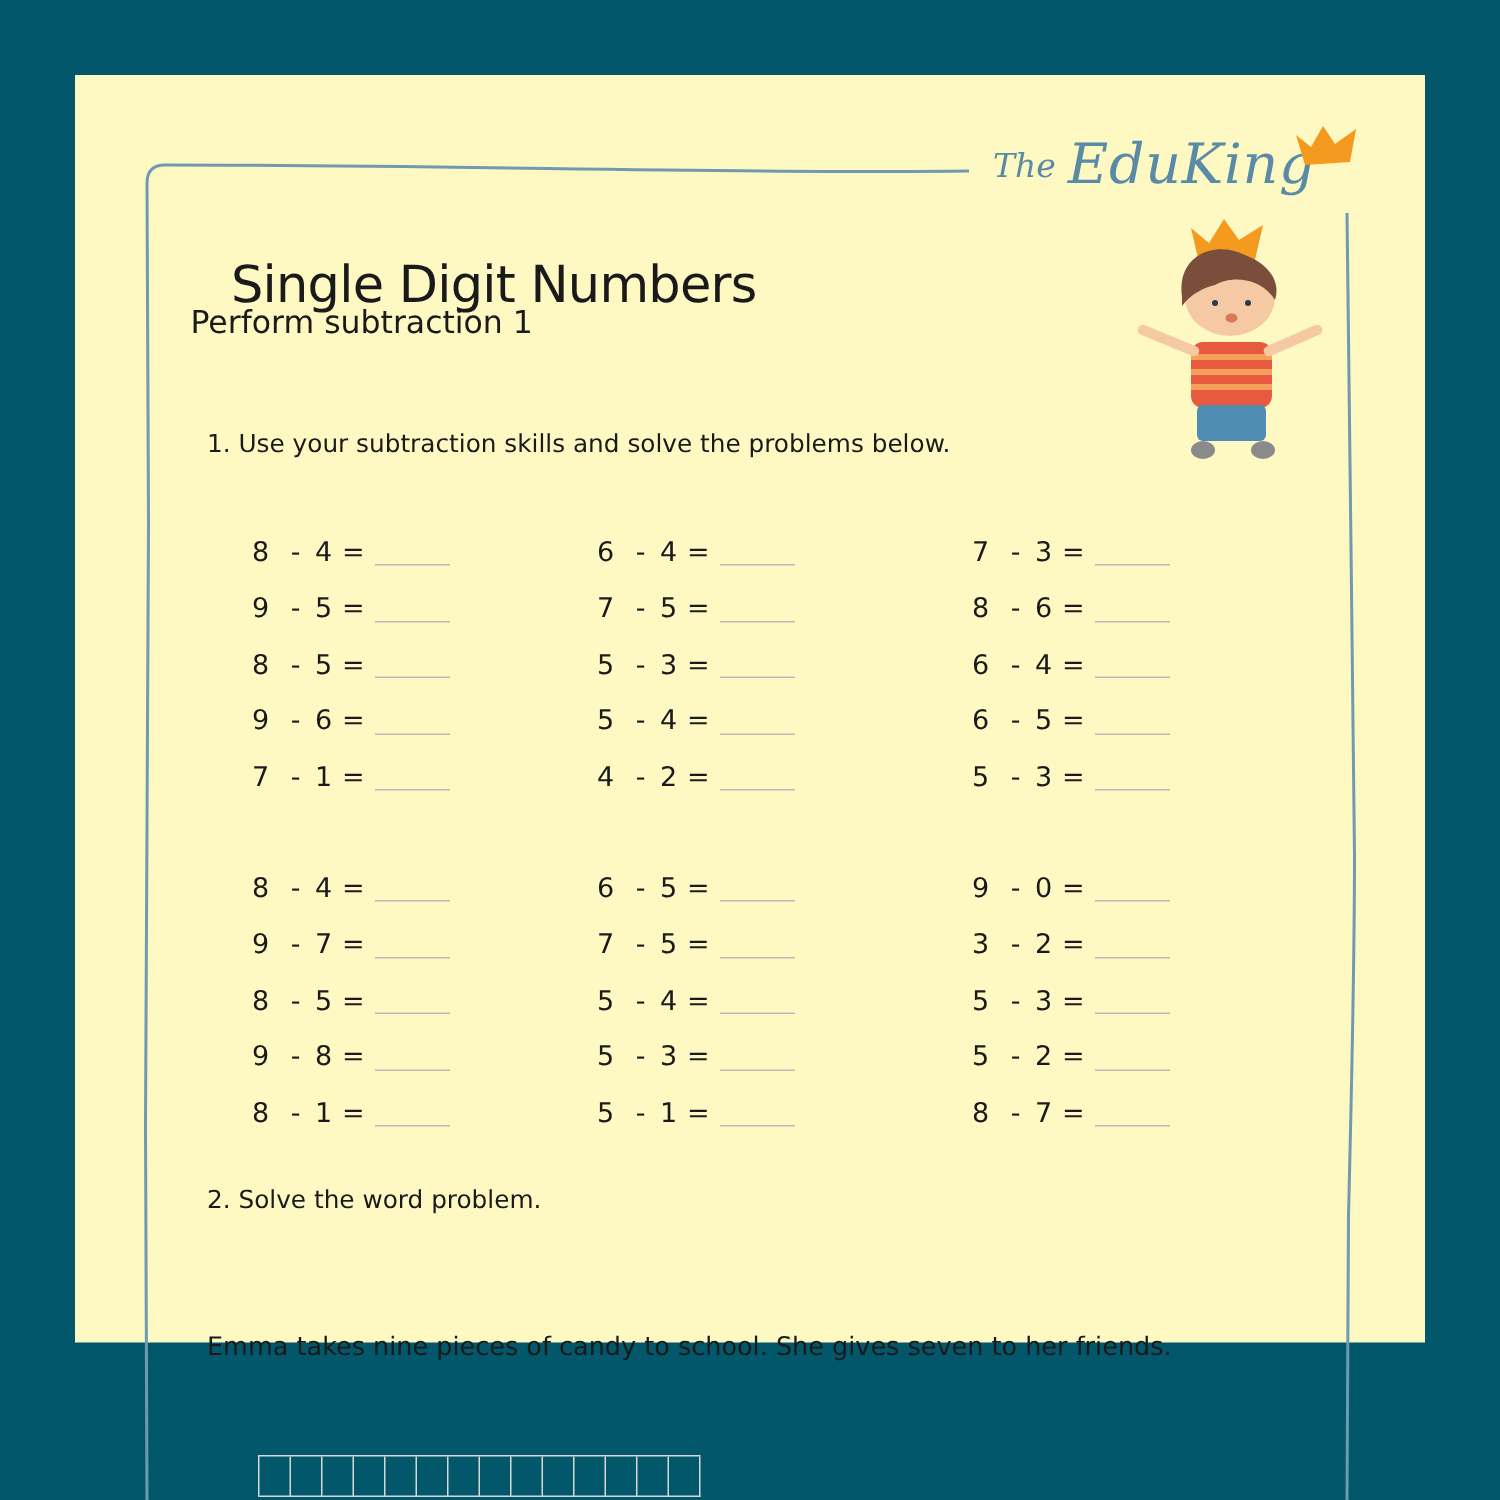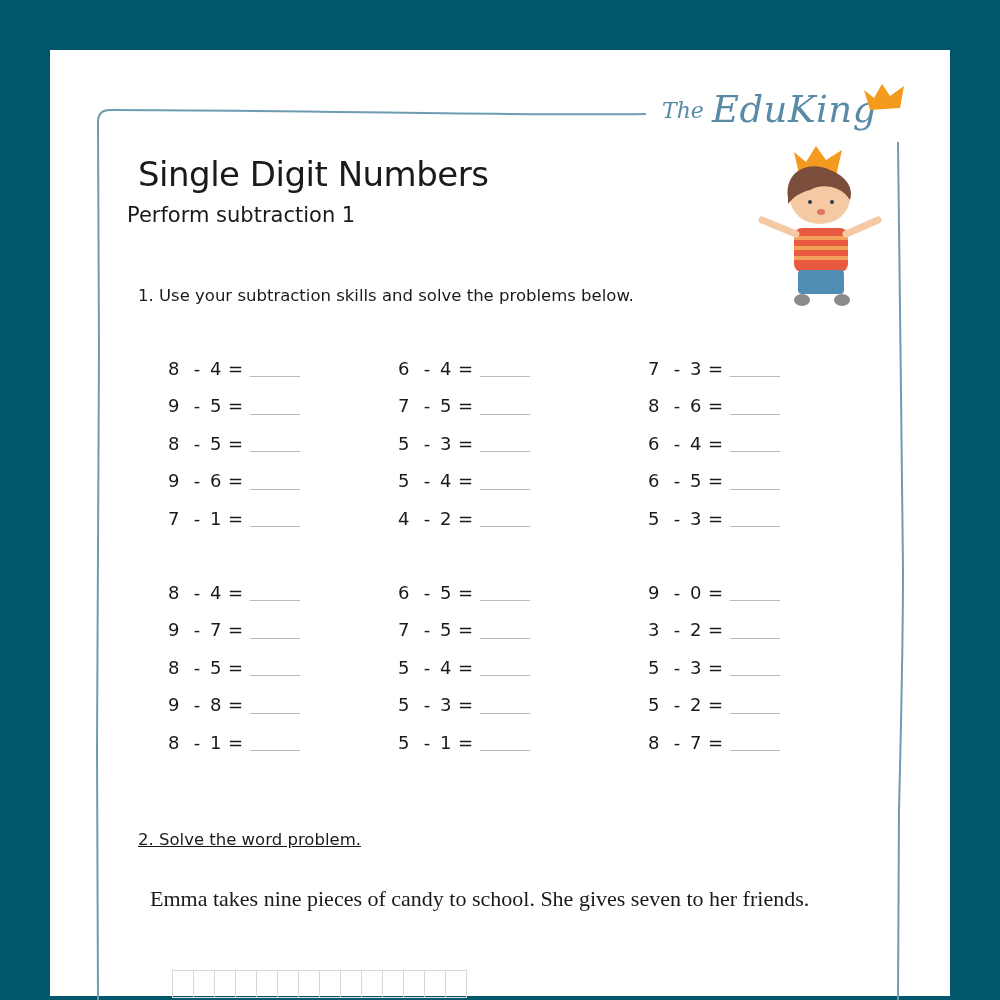--- a/index.html
+++ b/index.html
@@ -5,42 +5,42 @@
     html, body { margin: 0; padding: 0; }
     body {
       width: 1000px; height: 1000px; overflow: hidden;
       background: #02576a;
       position: relative;
       font-family: "DejaVu Sans", sans-serif;
       color: #1a1a1a;
     }
     .page {
       position: absolute; left: 50px; top: 50px;
-      width: 900px; height: 946px;
-      background: #ffffff;
+      width: 900px; height: 845px;
+      background: #fef9c3;
     }
     .frame {
       position: absolute; left: 0; top: 0; width: 900px; height: 950px;
     }
     .logo {
       position: absolute; left: 612px; top: 38px;
       color: #5a8ba6;
       white-space: nowrap;
     }
     .logo .the {
       font-family: "DejaVu Serif", serif; font-style: italic;
       font-size: 22px; margin-right: 8px; vertical-align: 4px;
     }
     .logo .brand {
       font-family: "DejaVu Serif", serif; font-style: italic;
       font-size: 37px; letter-spacing: 0.5px;
     }
     .title {
       position: absolute; left: 88px; top: 104px;
-      font-size: 34px; font-weight: normal; margin: 0;
+      font-size: 34px; font-weight: normal; margin: 16px;
       letter-spacing: -0.5px;
     }
     .subtitle {
       position: absolute; left: 77px; top: 153px;
       font-size: 21px; margin: 0;
     }
     .instruction {
       position: absolute; left: 88px; top: 236px;
       font-size: 16.5px;
       text-align: center;
@@ -61,27 +61,26 @@
     }
     .prob .a { width: 16px; text-align: left; }
     .prob .op { width: 26px; text-align: center; }
     .prob .b { width: 18px; text-align: left; }
     .prob .eq { width: 20px; text-align: left; }
     .prob .blank {
       display: inline-block; width: 50px; height: 16px;
       border-bottom: 1.5px solid #b9b9b9; margin-left: 2px;
     }
     .q2 {
-      position: absolute; left: 88px; top: 780px;
+      position: absolute; left: 88px; top: 740px;
       font-size: 16.5px;
-      text-decoration: underline;
     }
     .word-problem {
-      position: absolute; left: 100px; top: 834px;
-      font-size: 22px; line-height: 29px; width: 700px; font-family: Liberation Serif, serif;
+      position: absolute; left: 88px; top: 834px;
+      font-size: 17px; line-height: 29px; width: 700px;
     }
     .answer-grid {
       position: absolute; left: 122px; top: 920px;
       display: flex;
       border-left: 1px solid #d8d8d8; border-top: 1px solid #d8d8d8;
     }
     .answer-grid .cell {
       width: 20px; height: 26px;
       border-right: 1px solid #d8d8d8; border-bottom: 1px solid #d8d8d8;
     }

